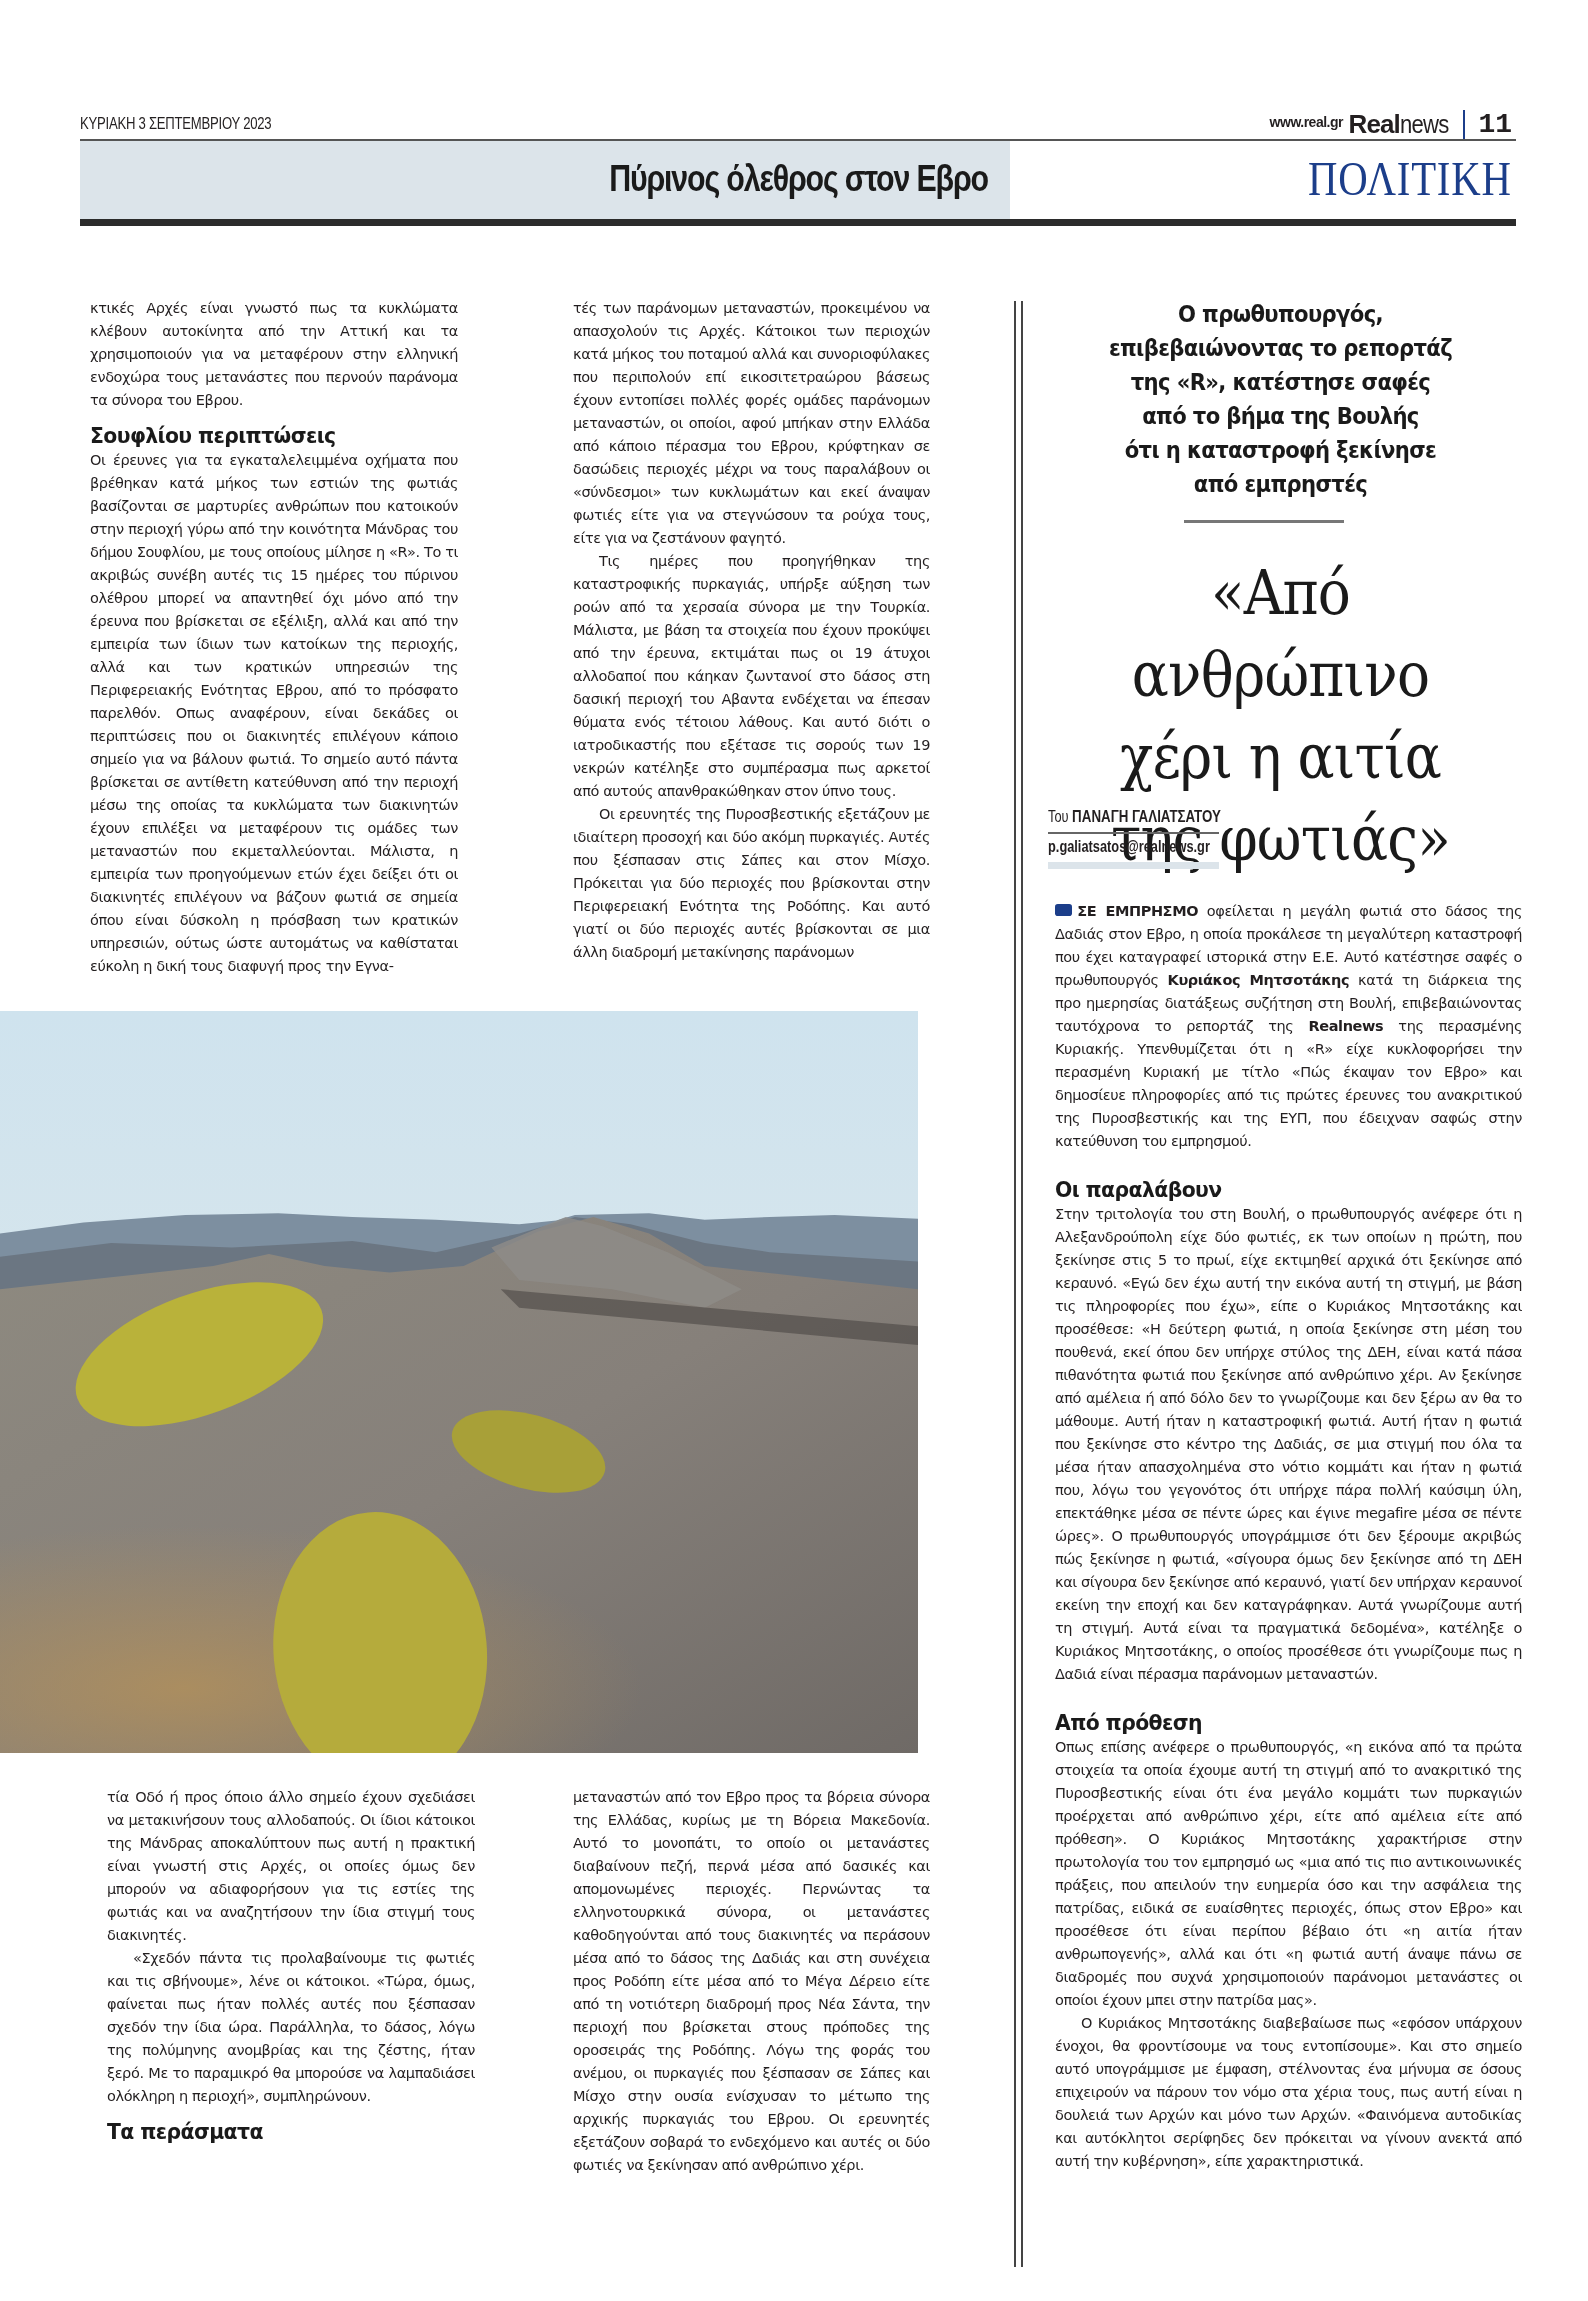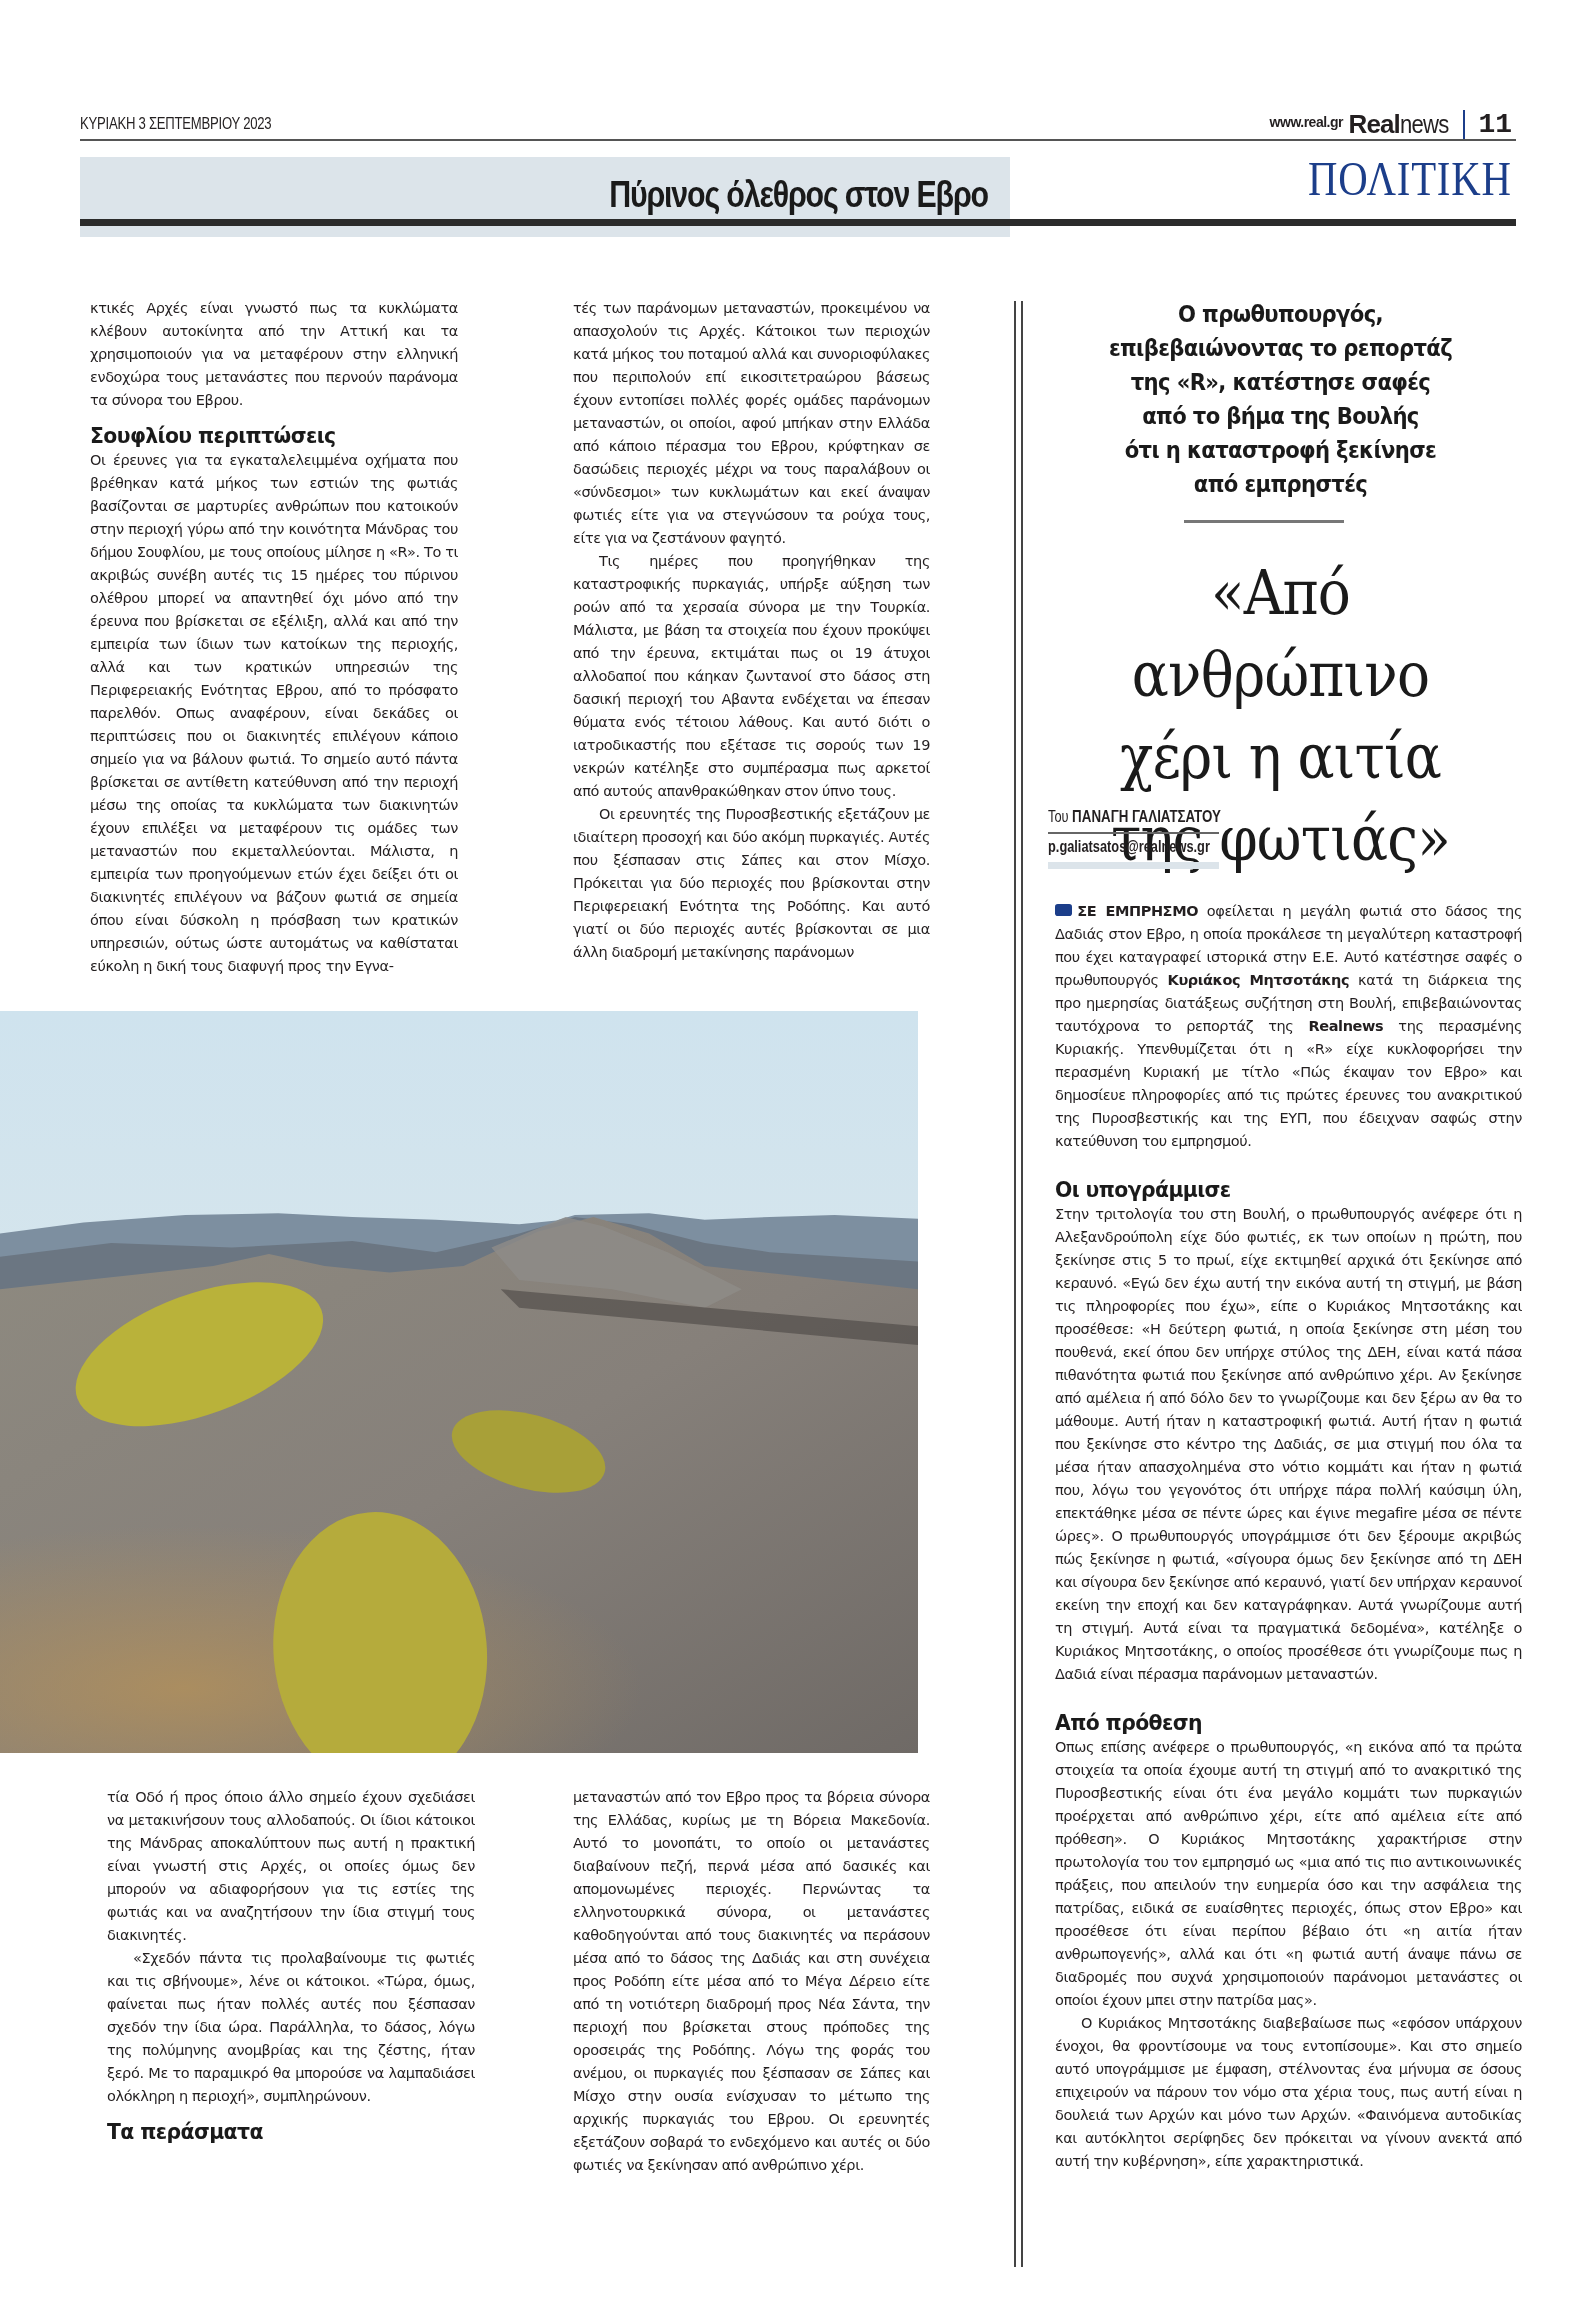--- a/index.html
+++ b/index.html
@@ -9,21 +9,21 @@
   
   .top-date { position: absolute; left: 80px; top: 115px; font-family: "Liberation Sans", sans-serif; font-size: 16px; letter-spacing: -0.3px; color: #231f20; transform: scaleX(0.82); transform-origin: left center; }
   .masthead { position: absolute; right: 77px; top: 108px; display: flex; align-items: center; height: 33px; }
   .masthead .url { font-family: "Liberation Sans", sans-serif; font-weight: bold; font-size: 14px; margin-right: 5.6px; margin-bottom: 4.6px; letter-spacing: -0.5px; }
   .masthead .brand-a { font-family: "Liberation Sans", sans-serif; font-weight: bold; font-size: 26px; letter-spacing: -0.9px; }
   .masthead .brand-b { font-family: "Liberation Sans", sans-serif; font-size: 26px; letter-spacing: -0.9px; margin-right: 9.3px; transform: scaleX(0.85); transform-origin: left; }
   .masthead .sep { width: 2.8px; height: 30px; background: #1c3e8a; margin-right: 13px; margin-left: -3.7px; }
   .masthead .page-num { font-family: Liberation Mono, monospace; font-weight: bold; font-size: 28px; }
 
   .header-rule { position: absolute; left: 80px; width: 1436px; top: 139px; height: 1.9px; background: #555; }
-  .section-band { position: absolute; left: 80px; top: 157px; width: 930px; height: 80px; background: #dce4ea; padding-left: 47px; }
+  .section-band { position: absolute; left: 80px; top: 141px; width: 930px; height: 80px; background: #dce4ea; padding-left: 47px; }
   .kicker { position: absolute; right: 22px; top: 16.7px; font-family: "Liberation Sans", sans-serif; font-weight: bold; font-size: 37px; letter-spacing: -1.4px; color: #1a1a1a; transform: scaleX(0.82); transform-origin: right center; }
   .section-name { position: absolute; right: 77px; top: 151px; font-family: "Liberation Serif", serif; font-size: 48px; color: #1c3e8a; letter-spacing: 0.9px; transform: scaleX(0.85); transform-origin: right center; }
   .header-thick { position: absolute; left: 80px; width: 1436px; top: 219px; height: 6.5px; background: #2b2b2b; }
 
   
   .col { position: absolute; font-family: "DejaVu Sans", sans-serif; font-size: 14.5px; line-height: 23px; text-align: justify; color: #231f20; letter-spacing: -0.4px; margin-left: 7px; }
   .col p { text-indent: 0; }
   .col p.ind { text-indent: 26px; }
   .col h3 { font-family: "DejaVu Sans", sans-serif; font-weight: bold; font-size: 20.4px; line-height: 26px; margin-top: 11px; letter-spacing: -0.6px; color: #1a1a1a; }
   .col1-top { left: 83px; top: 297px; width: 368px; }
@@ -144,19 +144,19 @@
 <div class="byline">
   <span>Του</span>
   <b>ΠΑΝΑΓΗ ΓΑΛΙΑΤΣΑΤΟΥ</b>
 </div>
 <div class="byline-rule"></div>
 <div class="email">p.galiatsatos@realnews.gr</div>
 <div class="byline-bar"></div>
 
 <div class="col col3">
   <p><span class="lead-marker"></span><span class="lead-kw">ΣΕ ΕΜΠΡΗΣΜΟ</span><span> οφείλεται η μεγάλη φωτιά στο δάσος της Δαδιάς στον Εβρο, η οποία προκάλεσε τη μεγαλύτερη καταστροφή που έχει καταγραφεί ιστορικά στην Ε.Ε. Αυτό κατέστησε σαφές ο πρωθυπουργός </span><b>Κυριάκος Μητσοτάκης</b><span> κατά τη διάρκεια της προ ημερησίας διατάξεως συζήτηση στη Βουλή, επιβεβαιώνοντας ταυτόχρονα το ρεπορτάζ της </span><b>Realnews</b><span> της περασμένης Κυριακής. Υπενθυμίζεται ότι η «R» είχε κυκλοφορήσει την περασμένη Κυριακή με τίτλο «Πώς έκαψαν τον Εβρο» και δημοσίευε πληροφορίες από τις πρώτες έρευνες του ανακριτικού της Πυροσβεστικής και της ΕΥΠ, που έδειχναν σαφώς στην κατεύθυνση του εμπρησμού.</span></p>
-  <h3 style="margin-top:24px">Οι υπογράμμισε</h3>
+  <h3 style="margin-top:24px">Οι παραλάβουν</h3>
   <p>Στην τριτολογία του στη Βουλή, ο πρωθυπουργός ανέφερε ότι η Αλεξανδρούπολη είχε δύο φωτιές, εκ των οποίων η πρώτη, που ξεκίνησε στις 5 το πρωί, είχε εκτιμηθεί αρχικά ότι ξεκίνησε από κεραυνό. «Εγώ δεν έχω αυτή την εικόνα αυτή τη στιγμή, με βάση τις πληροφορίες που έχω», είπε ο Κυριάκος Μητσοτάκης και προσέθεσε: «Η δεύτερη φωτιά, η οποία ξεκίνησε στη μέση του πουθενά, εκεί όπου δεν υπήρχε στύλος της ΔΕΗ, είναι κατά πάσα πιθανότητα φωτιά που ξεκίνησε από ανθρώπινο χέρι. Αν ξεκίνησε από αμέλεια ή από δόλο δεν το γνωρίζουμε και δεν ξέρω αν θα το μάθουμε. Αυτή ήταν η καταστροφική φωτιά. Αυτή ήταν η φωτιά που ξεκίνησε στο κέντρο της Δαδιάς, σε μια στιγμή που όλα τα μέσα ήταν απασχολημένα στο νότιο κομμάτι και ήταν η φωτιά που, λόγω του γεγονότος ότι υπήρχε πάρα πολλή καύσιμη ύλη, επεκτάθηκε μέσα σε πέντε ώρες και έγινε megafire μέσα σε πέντε ώρες». Ο πρωθυπουργός υπογράμμισε ότι δεν ξέρουμε ακριβώς πώς ξεκίνησε η φωτιά, «σίγουρα όμως δεν ξεκίνησε από τη ΔΕΗ και σίγουρα δεν ξεκίνησε από κεραυνό, γιατί δεν υπήρχαν κεραυνοί εκείνη την εποχή και δεν καταγράφηκαν. Αυτά γνωρίζουμε αυτή τη στιγμή. Αυτά είναι τα πραγματικά δεδομένα», κατέληξε ο Κυριάκος Μητσοτάκης, ο οποίος προσέθεσε ότι γνωρίζουμε πως η Δαδιά είναι πέρασμα παράνομων μεταναστών.</p>
   <h3 style="margin-top:24px">Από πρόθεση</h3>
   <p>Οπως επίσης ανέφερε ο πρωθυπουργός, «η εικόνα από τα πρώτα στοιχεία τα οποία έχουμε αυτή τη στιγμή από το ανακριτικό της Πυροσβεστικής είναι ότι ένα μεγάλο κομμάτι των πυρκαγιών προέρχεται από ανθρώπινο χέρι, είτε από αμέλεια είτε από πρόθεση». Ο Κυριάκος Μητσοτάκης χαρακτήρισε στην πρωτολογία του τον εμπρησμό ως «μια από τις πιο αντικοινωνικές πράξεις, που απειλούν την ευημερία όσο και την ασφάλεια της πατρίδας, ειδικά σε ευαίσθητες περιοχές, όπως στον Εβρο» και προσέθεσε ότι είναι περίπου βέβαιο ότι «η αιτία ήταν ανθρωπογενής», αλλά και ότι «η φωτιά αυτή άναψε πάνω σε διαδρομές που συχνά χρησιμοποιούν παράνομοι μετανάστες οι οποίοι έχουν μπει στην πατρίδα μας».</p>
   <p class="ind">Ο Κυριάκος Μητσοτάκης διαβεβαίωσε πως «εφόσον υπάρχουν ένοχοι, θα φροντίσουμε να τους εντοπίσουμε». Και στο σημείο αυτό υπογράμμισε με έμφαση, στέλνοντας ένα μήνυμα σε όσους επιχειρούν να πάρουν τον νόμο στα χέρια τους, πως αυτή είναι η δουλειά των Αρχών και μόνο των Αρχών. «Φαινόμενα αυτοδικίας και αυτόκλητοι σερίφηδες δεν πρόκειται να γίνουν ανεκτά από αυτή την κυβέρνηση», είπε χαρακτηριστικά.</p>
 </div>
 
 
 </body></html>

